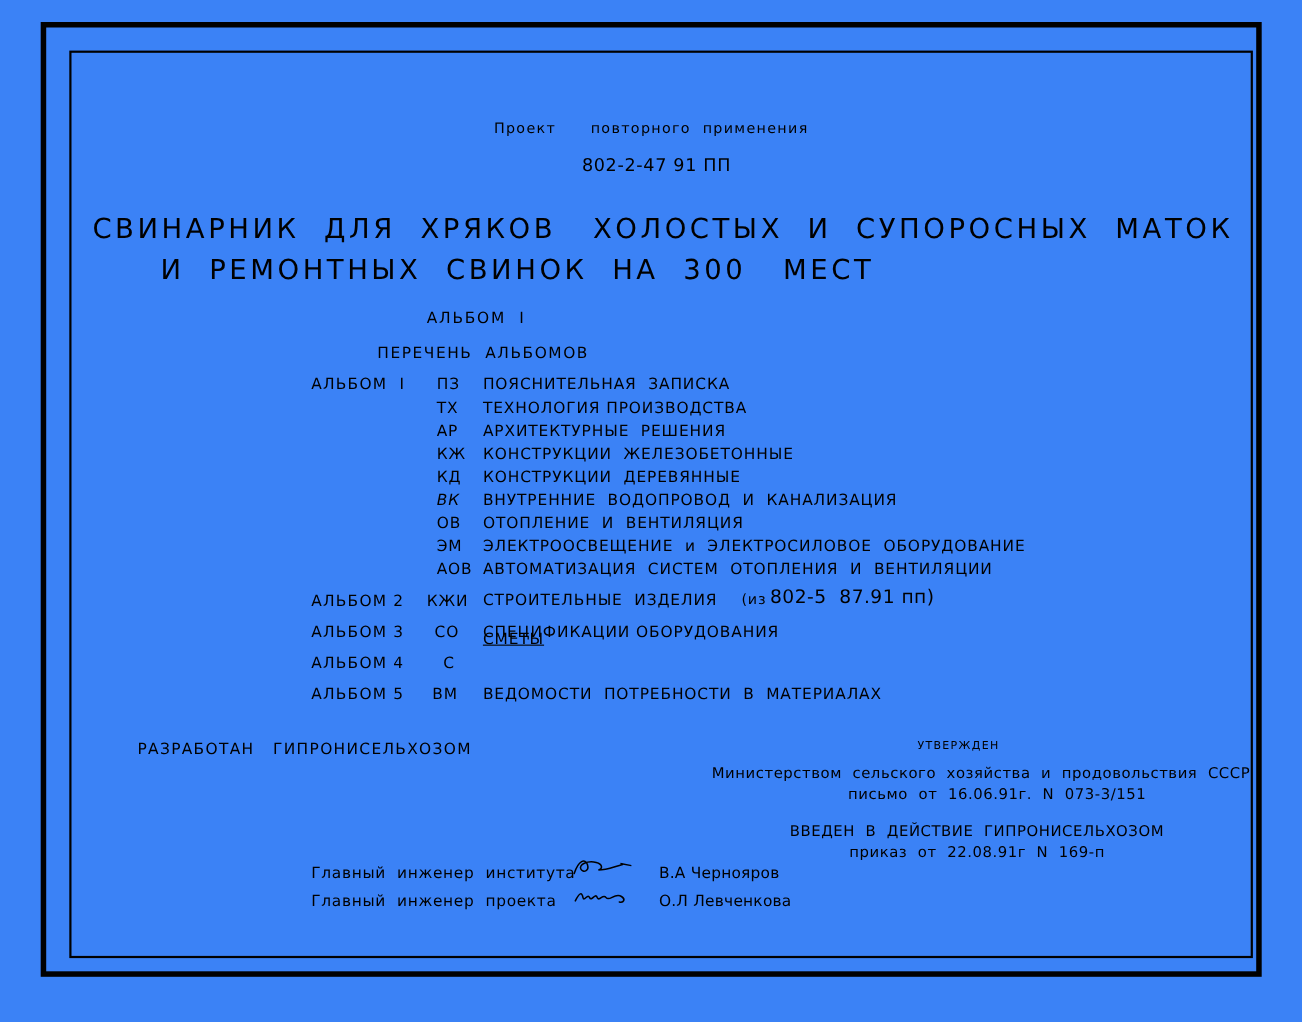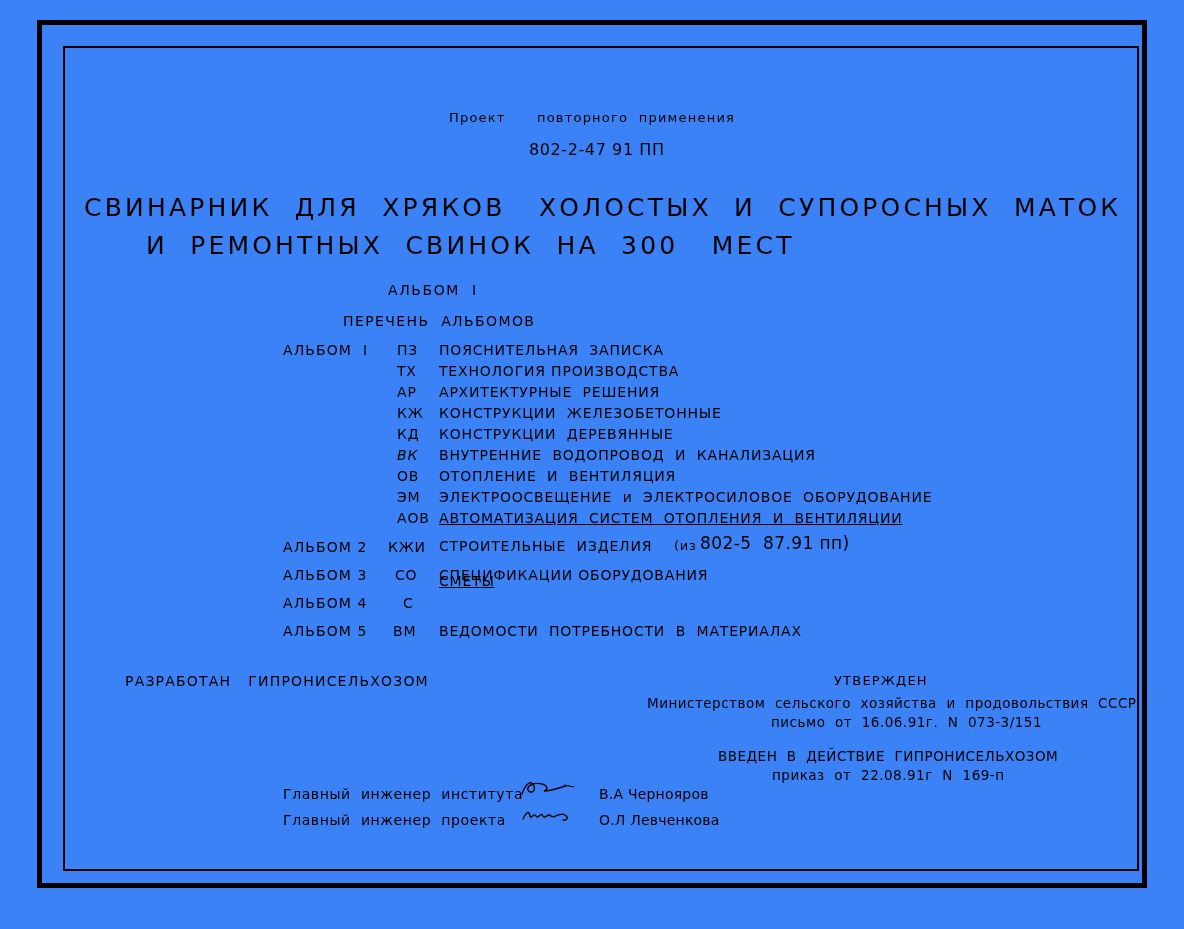--- a/index.html
+++ b/index.html
@@ -87,21 +87,21 @@
   .hand {
     font-family: "DejaVu Sans", sans-serif;
     font-size: 17px;
     letter-spacing: 0.4px;
   }
   .dev-line {
     font-size: 14px;
     letter-spacing: 1.2px;
   }
   .appr-title {
-    font-size: 13px;
+    font-size: 10px;
     letter-spacing: 1.2px;
   }
   .appr-text {
     font-size: 13.5px;
     letter-spacing: 0.5px;
   }
   .sig-label {
     font-size: 14px;
     letter-spacing: 0.6px;
   }
@@ -156,21 +156,21 @@
     <div class="t row-code" style="left:334px; top:401px;font-style:italic;">ВК</div>
     <div class="t row-text" style="left:376px; top:401px;">ВНУТРЕННИЕ  ВОДОПРОВОД  И  КАНАЛИЗАЦИЯ</div>
 
     <div class="t row-code" style="left:334px; top:422px;">ОВ</div>
     <div class="t row-text" style="left:376px; top:422px;">ОТОПЛЕНИЕ  И  ВЕНТИЛЯЦИЯ</div>
 
     <div class="t row-code" style="left:334px; top:443px;">ЭМ</div>
     <div class="t row-text" style="left:376px; top:443px;">ЭЛЕКТРООСВЕЩЕНИЕ  и  ЭЛЕКТРОСИЛОВОЕ  ОБОРУДОВАНИЕ</div>
 
     <div class="t row-code" style="left:334px; top:464px;">АОВ</div>
-    <div class="t row-text" style="left:376px; top:464px;text-decoration:underline;">АВТОМАТИЗАЦИЯ  СИСТЕМ  ОТОПЛЕНИЯ  И  ВЕНТИЛЯЦИИ</div>
+    <div class="t row-text" style="left:376px; top:464px;">АВТОМАТИЗАЦИЯ  СИСТЕМ  ОТОПЛЕНИЯ  И  ВЕНТИЛЯЦИИ</div>
 
     <div class="t row-label" style="left:220px; top:493px;">АЛЬБОМ 2</div>
     <div class="t row-code" style="left:325px; top:493px;">КЖИ</div>
     <div class="t row-text" style="left:376px; top:492px;">СТРОИТЕЛЬНЫЕ  ИЗДЕЛИЯ</div>
     <div class="t row-text" style="left:611px; top:492px; font-size:13px;">(из</div>
     <div class="t hand" style="left:637px; top:487px;">802-5  87.91 пп)</div>
 
     <div class="t row-label" style="left:220px; top:521px;">АЛЬБОМ 3</div>
     <div class="t row-code" style="left:332px; top:521px;">СО</div>
     <div class="t row-text" style="left:376px; top:521px;">СПЕЦИФИКАЦИИ ОБОРУДОВАНИЯ</div>

